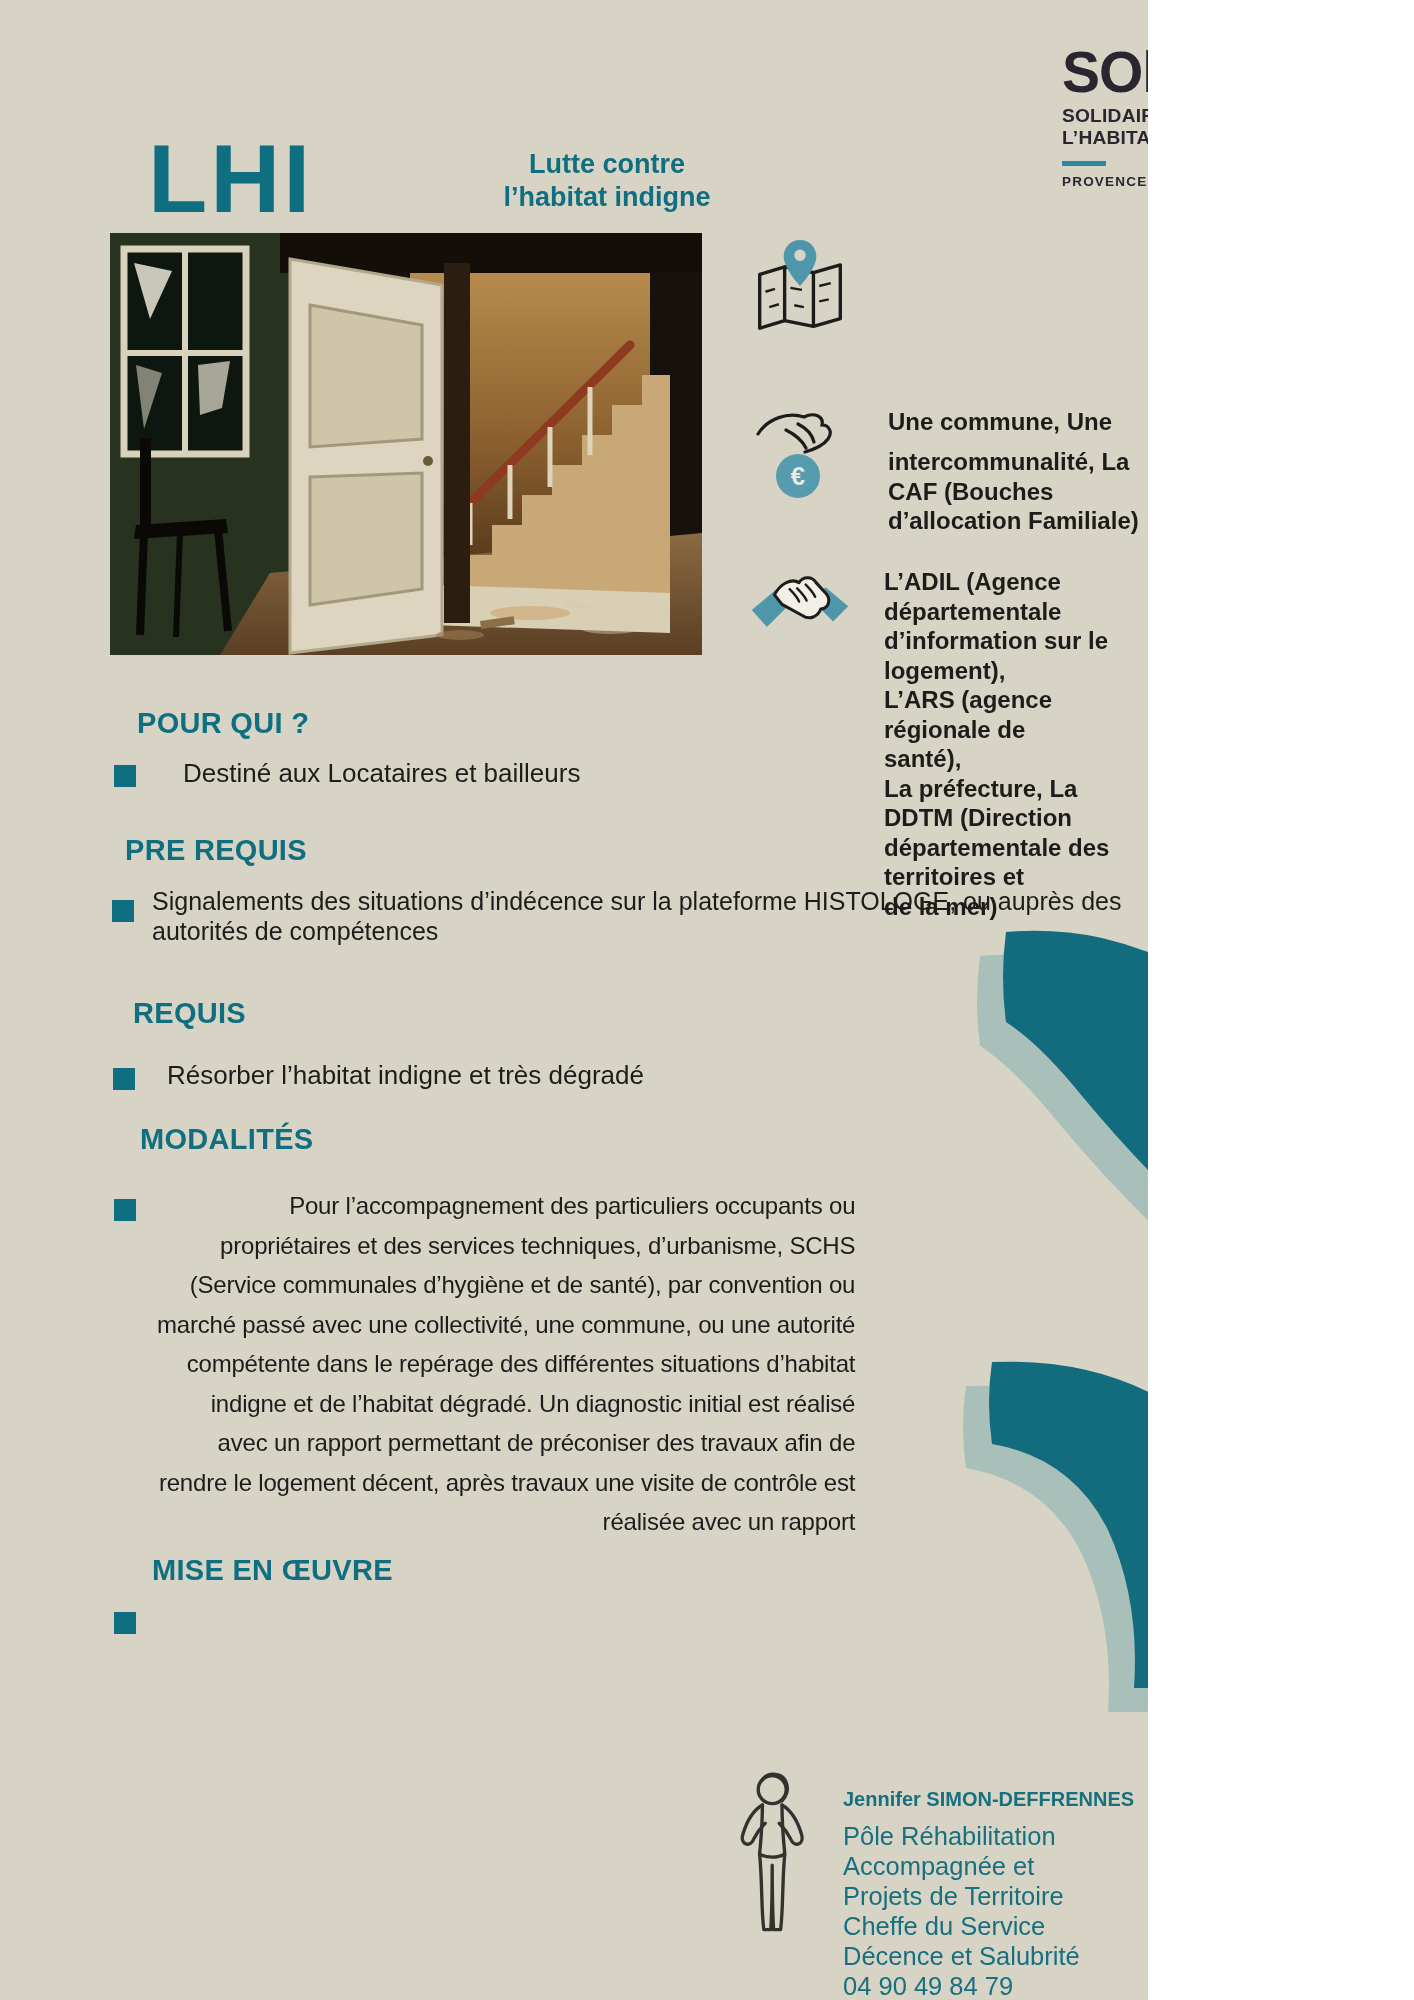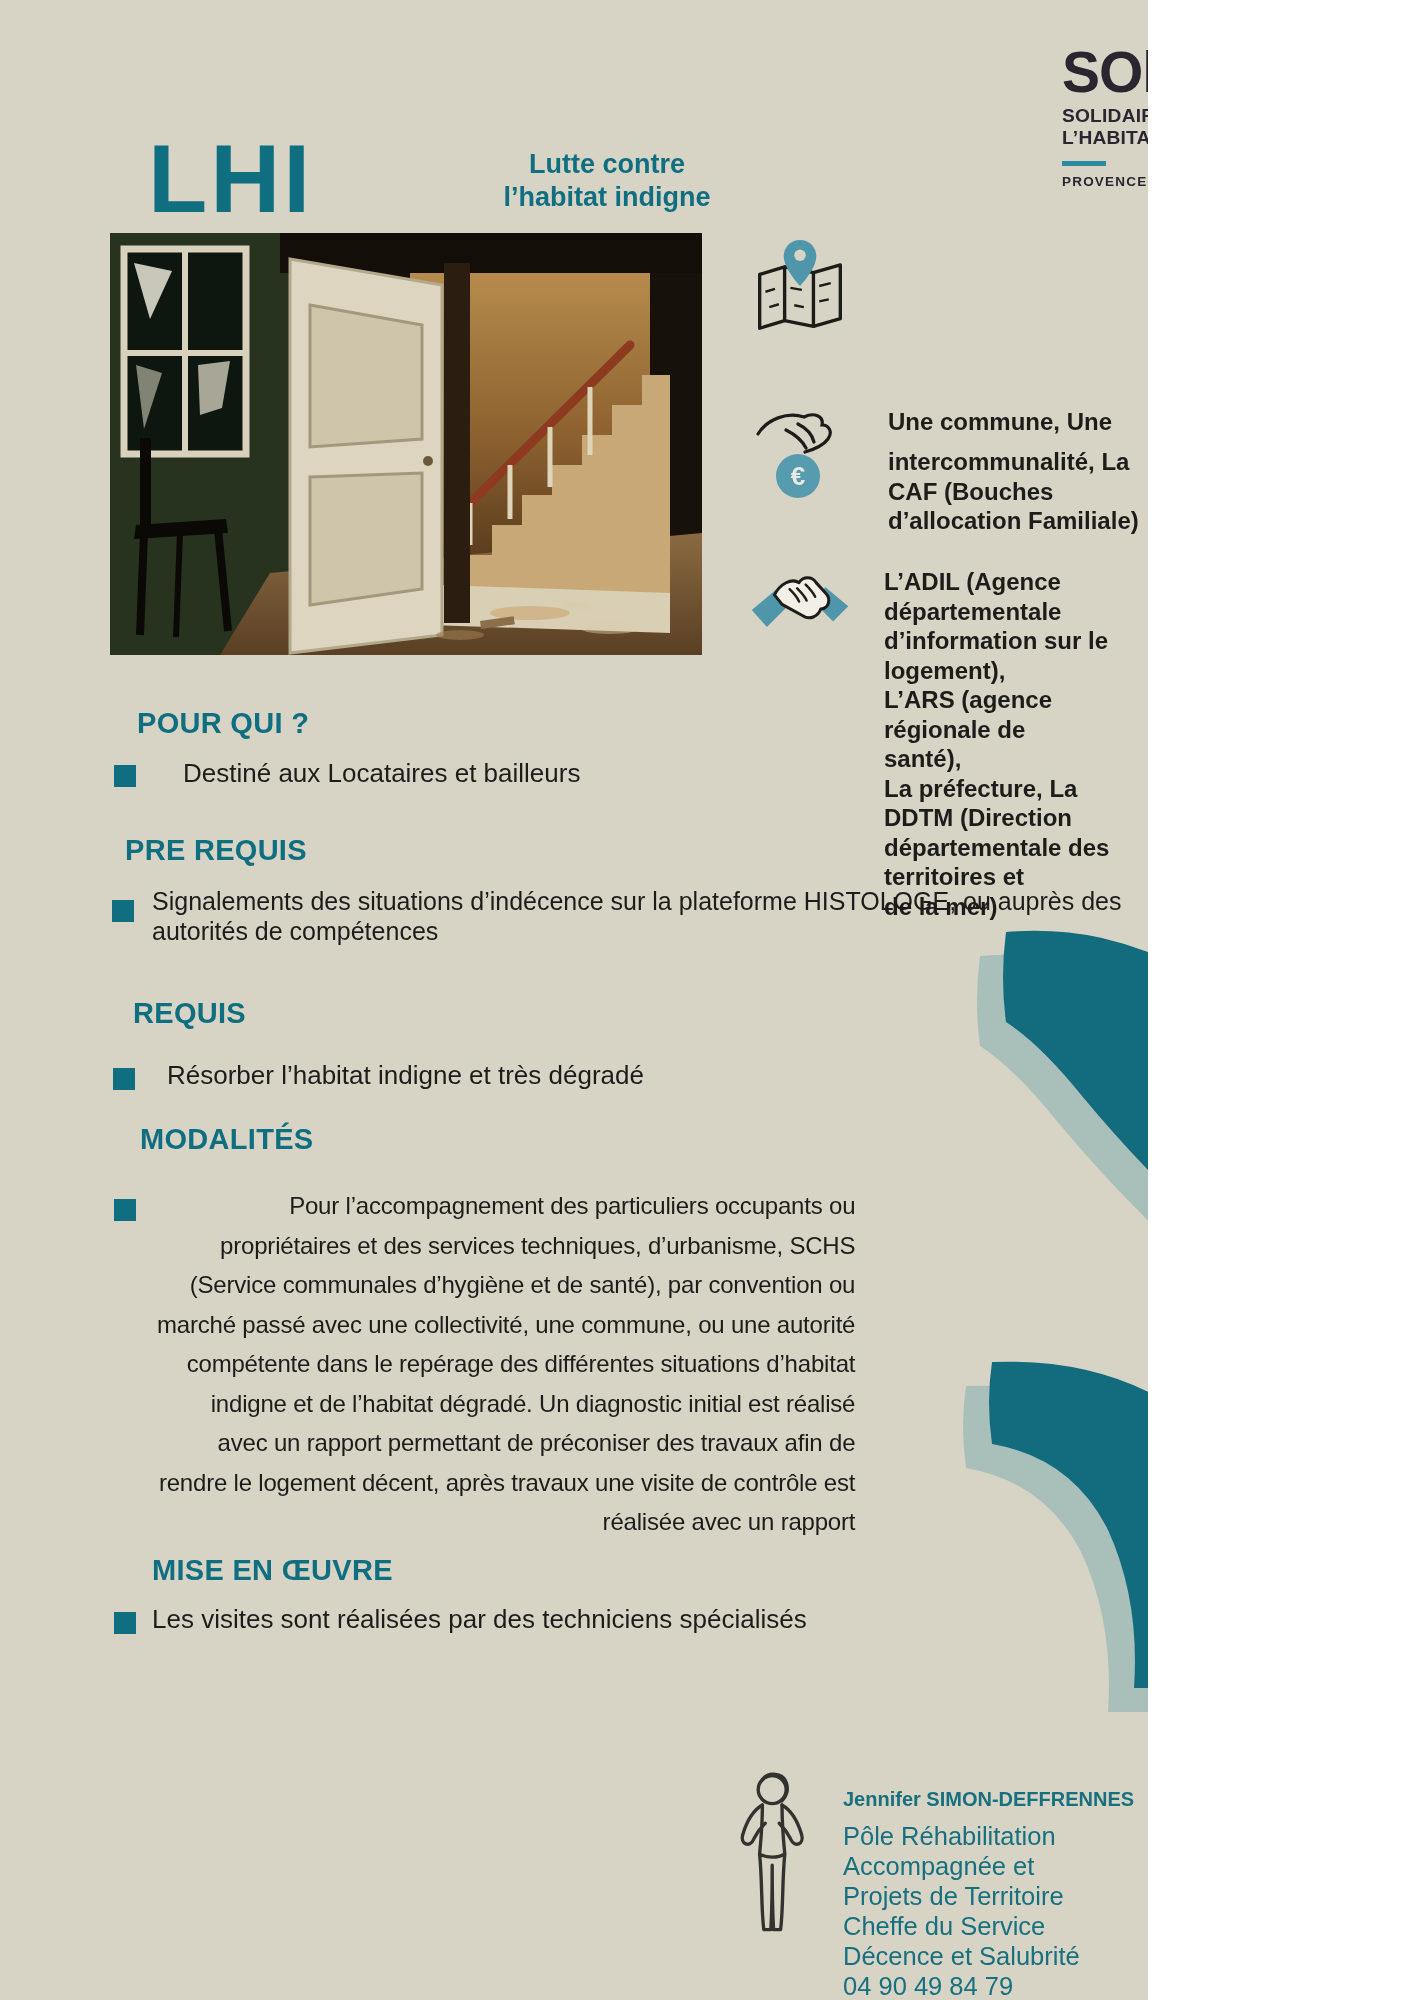--- a/index.html
+++ b/index.html
@@ -171,21 +171,20 @@
 (Service communales d’hygiène et de santé), par convention ou
 marché passé avec une collectivité, une commune, ou une autorité
 compétente dans le repérage des différentes situations d’habitat
 indigne et de l’habitat dégradé. Un diagnostic initial est réalisé
 avec un rapport permettant de préconiser des travaux afin de
 rendre le logement décent, après travaux une visite de contrôle est
 réalisée avec un rapport</div>
 
   <div class="abs sec-title" style="left:152px;top:1554px;">MISE EN ŒUVRE</div>
   <div class="abs bullet-sq" style="left:114px;top:1612px;"></div>
-  <div class="abs bullet-tx" style="left:152px;top:1604px;">Les visites sont réalisées par des techniciens spécialisés</div>
 
   <svg class="abs" style="left:726px;top:1768px;z-index:2;" width="84" height="172" viewBox="0 0 60 120">
     <circle cx="33" cy="14" r="10" fill="none" stroke="#33322e" stroke-width="2.4"></circle>
     <path d="M26 7 C30 1 41 2 43 9 C45 14 43 19 40 22" fill="none" stroke="#33322e" stroke-width="2.4" stroke-linecap="round"></path>
     <path d="M26 25 C19 29 15 36 12 46 C10 53 17 56 20 49 C23 43 26 40 28 38" fill="none" stroke="#33322e" stroke-width="2.4" stroke-linecap="round"></path>
     <path d="M40 25 C47 29 51 36 54 46 C56 53 49 56 46 49 C43 43 40 40 38 38" fill="none" stroke="#33322e" stroke-width="2.4" stroke-linecap="round"></path>
     <path d="M26 25 C26 38 25 50 24 60 C26 80 25 98 27 114 M40 25 C40 38 41 50 42 60 C40 80 41 98 39 114 M24 60 C29 63 37 63 42 60 M27 114 L32 114 M39 114 L34 114 M32 114 C33 98 33 82 33 68 M34 114 C33 98 33 82 33 68" fill="none" stroke="#33322e" stroke-width="2.4" stroke-linecap="round"></path>
   </svg>
   <div class="abs c-name">Jennifer SIMON-DEFFRENNES</div>
   <div class="abs c-details pre">Pôle Réhabilitation Accompagnée et

